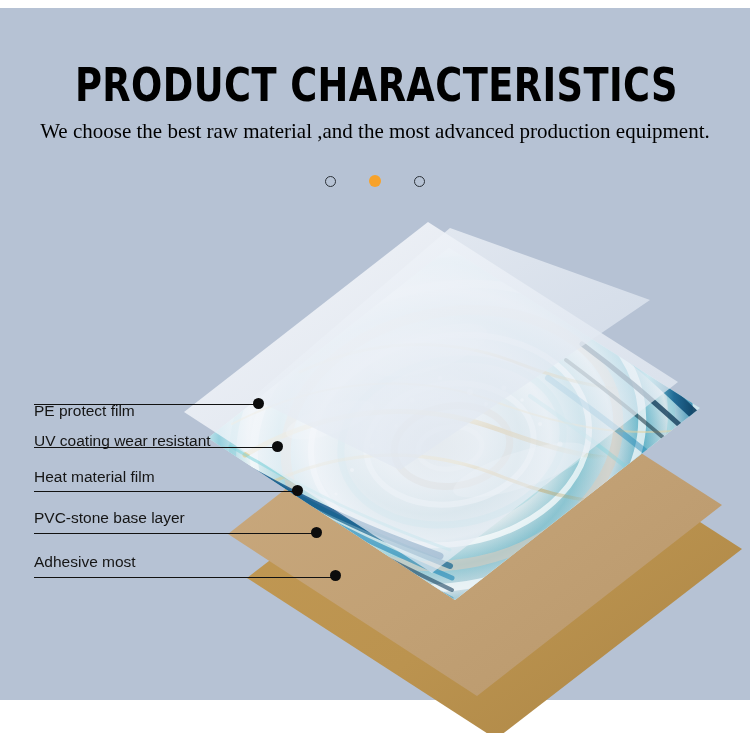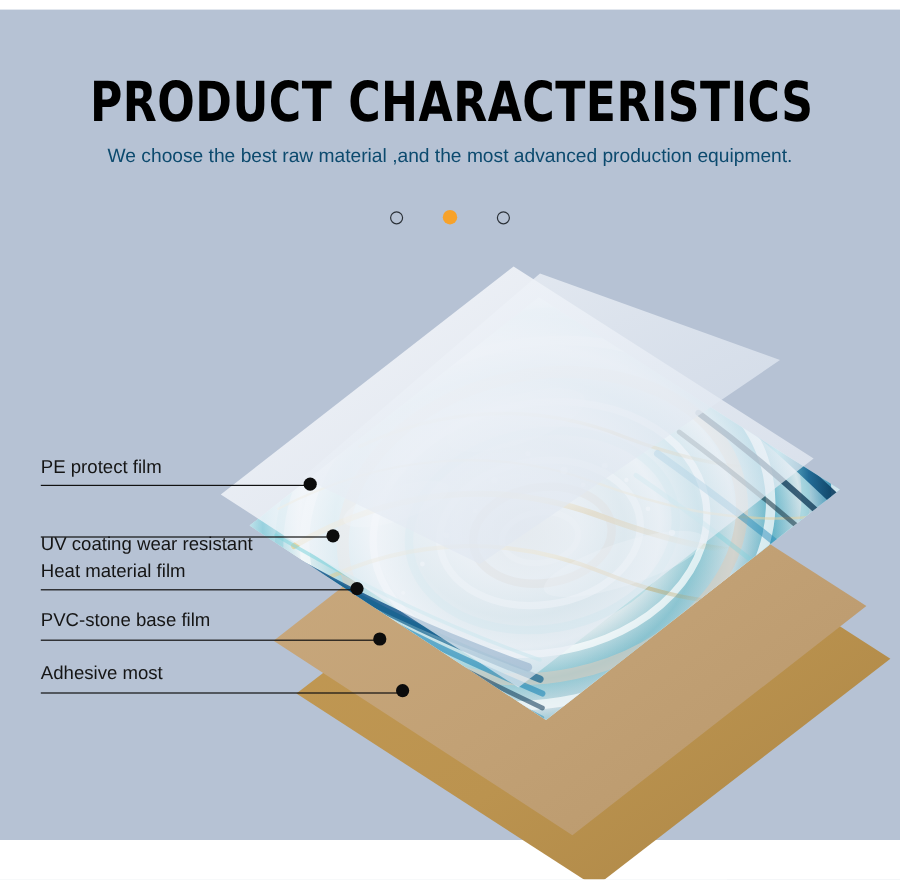--- a/index.html
+++ b/index.html
@@ -48,24 +48,24 @@
     transform-origin: center top;
     white-space: nowrap;
   }
 
   #subtitle {
     position: absolute;
     left: 0;
     top: 121px;
     width: 750px;
     text-align: center;
-    font-family: Liberation Sans, sans-serif;
-    font-size: 16px;
+    font-family: Liberation Serif, serif;
+    font-size: 21px;
     line-height: 20px;
-    color: #0c4a6e;
+    color: #000000;
     white-space: nowrap;
   }
 
   
   #dots {
     position: absolute;
     left: 0;
     top: 175px;
     width: 750px;
     display: flex;
@@ -288,40 +288,40 @@
 
   <div id="title">PRODUCT CHARACTERISTICS</div>
   <div id="subtitle">We choose the best raw material ,and the most advanced production equipment.</div>
 
   <div id="dots">
     <span class="dot hollow"></span>
     <span class="dot filled"></span>
     <span class="dot hollow"></span>
   </div>
 
-  <div class="callout" style="top:381px">
+  <div class="callout" style="top:402px">
     <div class="callout-text">PE protect film</div>
   </div>
   <div class="callout-rule" style="top:404px; left:34px; width:224px"></div>
   <div class="callout-dot" style="left:253px; top:398px"></div>
 
-  <div class="callout" style="top:445px">
+  <div class="callout" style="top:432px">
     <div class="callout-text">UV coating wear resistant</div>
   </div>
   <div class="callout-rule" style="top:447px; left:34px; width:243px"></div>
   <div class="callout-dot" style="left:272px; top:441px"></div>
 
   <div class="callout" style="top:468px">
     <div class="callout-text">Heat material film</div>
   </div>
   <div class="callout-rule" style="top:491px; left:34px; width:263px"></div>
   <div class="callout-dot" style="left:292px; top:485px"></div>
 
   <div class="callout" style="top:509px">
-    <div class="callout-text">PVC-stone base film</div>
+    <div class="callout-text">PVC-stone base layer</div>
   </div>
   <div class="callout-rule" style="top:533px; left:34px; width:282px"></div>
   <div class="callout-dot" style="left:311px; top:527px"></div>
 
   <div class="callout" style="top:553px">
     <div class="callout-text">Adhesive most</div>
   </div>
   <div class="callout-rule" style="top:577px; left:34px; width:301px"></div>
   <div class="callout-dot" style="left:330px; top:570px"></div>
 

